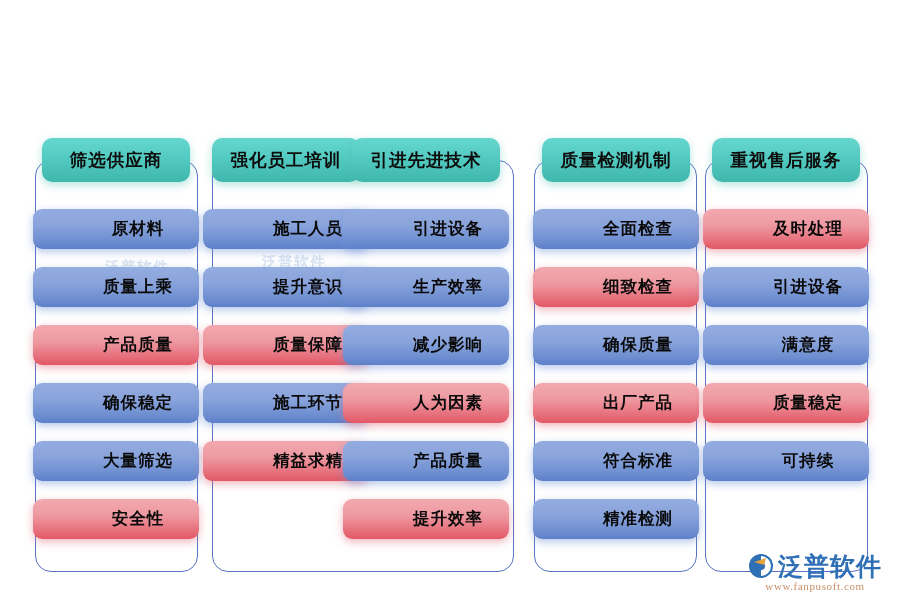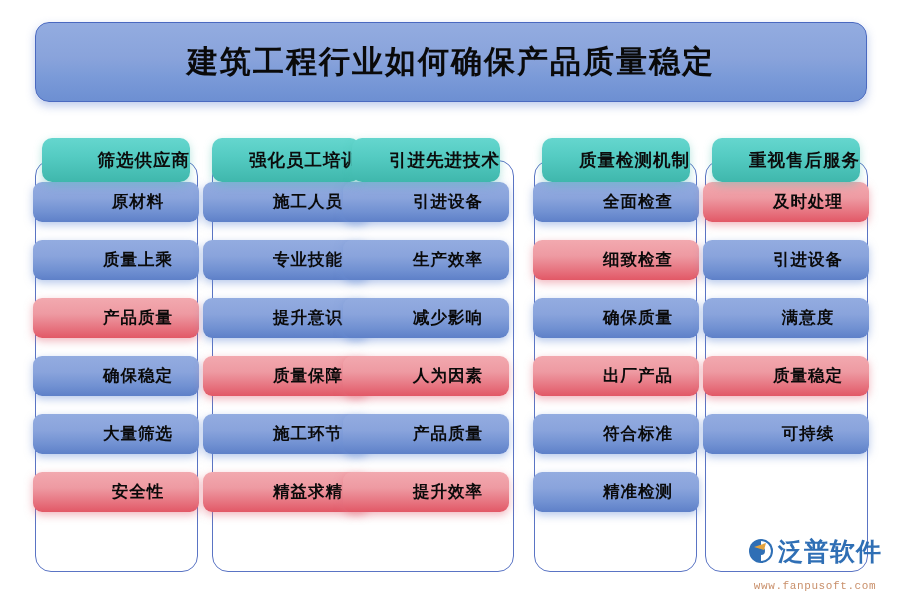--- a/index.html
+++ b/index.html
@@ -85,21 +85,22 @@
   #col-4 { left: 711px; }
 
   .col-header {
     width: 148px;
     height: 44px;
     border-radius: 10px;
     background: linear-gradient(to bottom, #65D6CE 0%, #55CCC3 40%, #3FB7AC 100%);
     box-shadow: 0 3px 9px rgba(70,190,175,0.40);
     display: flex;
     align-items: center;
-    justify-content: flex-end;
+    justify-content: center;
+    margin-bottom: 27px;
     position: relative;
     z-index: 3;
   }
   .col-header-text {
     font-size: 17.5px;
     font-weight: bold;
     color: #0c0c0c;
     letter-spacing: 1px;
     white-space: nowrap;
   }
@@ -169,32 +170,29 @@
     font-size: 25px;
     font-weight: bold;
     color: #2f6fb5;
     letter-spacing: 1px;
     line-height: 1;
   }
   #logo-url {
     font-size: 11px;
     color: #c98f6a;
     letter-spacing: 0.6px;
-    margin-top: 16px;
-    font-family: Liberation Mono, monospace;
+    margin-top: 1px;
+    font-family: Liberation Serif, serif;
   }
 </style>
 </head>
 <body>
 
 <div id="infographic">
 
-  <div id="title-banner">
-    <div id="title-text">建筑工程行业如何确保产品质量稳定</div>
-  </div>
 
   <div class="group-frame" id="frame-a"></div>
   <div class="group-frame" id="frame-b"></div>
   <div class="group-frame" id="frame-c"></div>
   <div class="group-frame" id="frame-d"></div>
 
   <div id="header-connector"></div>
 
   <div class="watermark" id="watermark-1">泛普软件</div>
   <div class="watermark" id="watermark-2">泛普软件</div>
@@ -222,23 +220,20 @@
       <span class="item-label">安全性</span>
     </div>
   </div>
 
   <div class="column" id="col-1">
     <div class="col-header">
       <span class="col-header-text">强化员工培训</span>
     </div>
     <div class="item-box blue">
       <span class="item-label">施工人员</span>
-    </div>
-    <div class="item-box blue">
-      <span class="item-label">专业技能</span>
     </div>
     <div class="item-box blue">
       <span class="item-label">提升意识</span>
     </div>
     <div class="item-box red">
       <span class="item-label">质量保障</span>
     </div>
     <div class="item-box blue">
       <span class="item-label">施工环节</span>
     </div>

